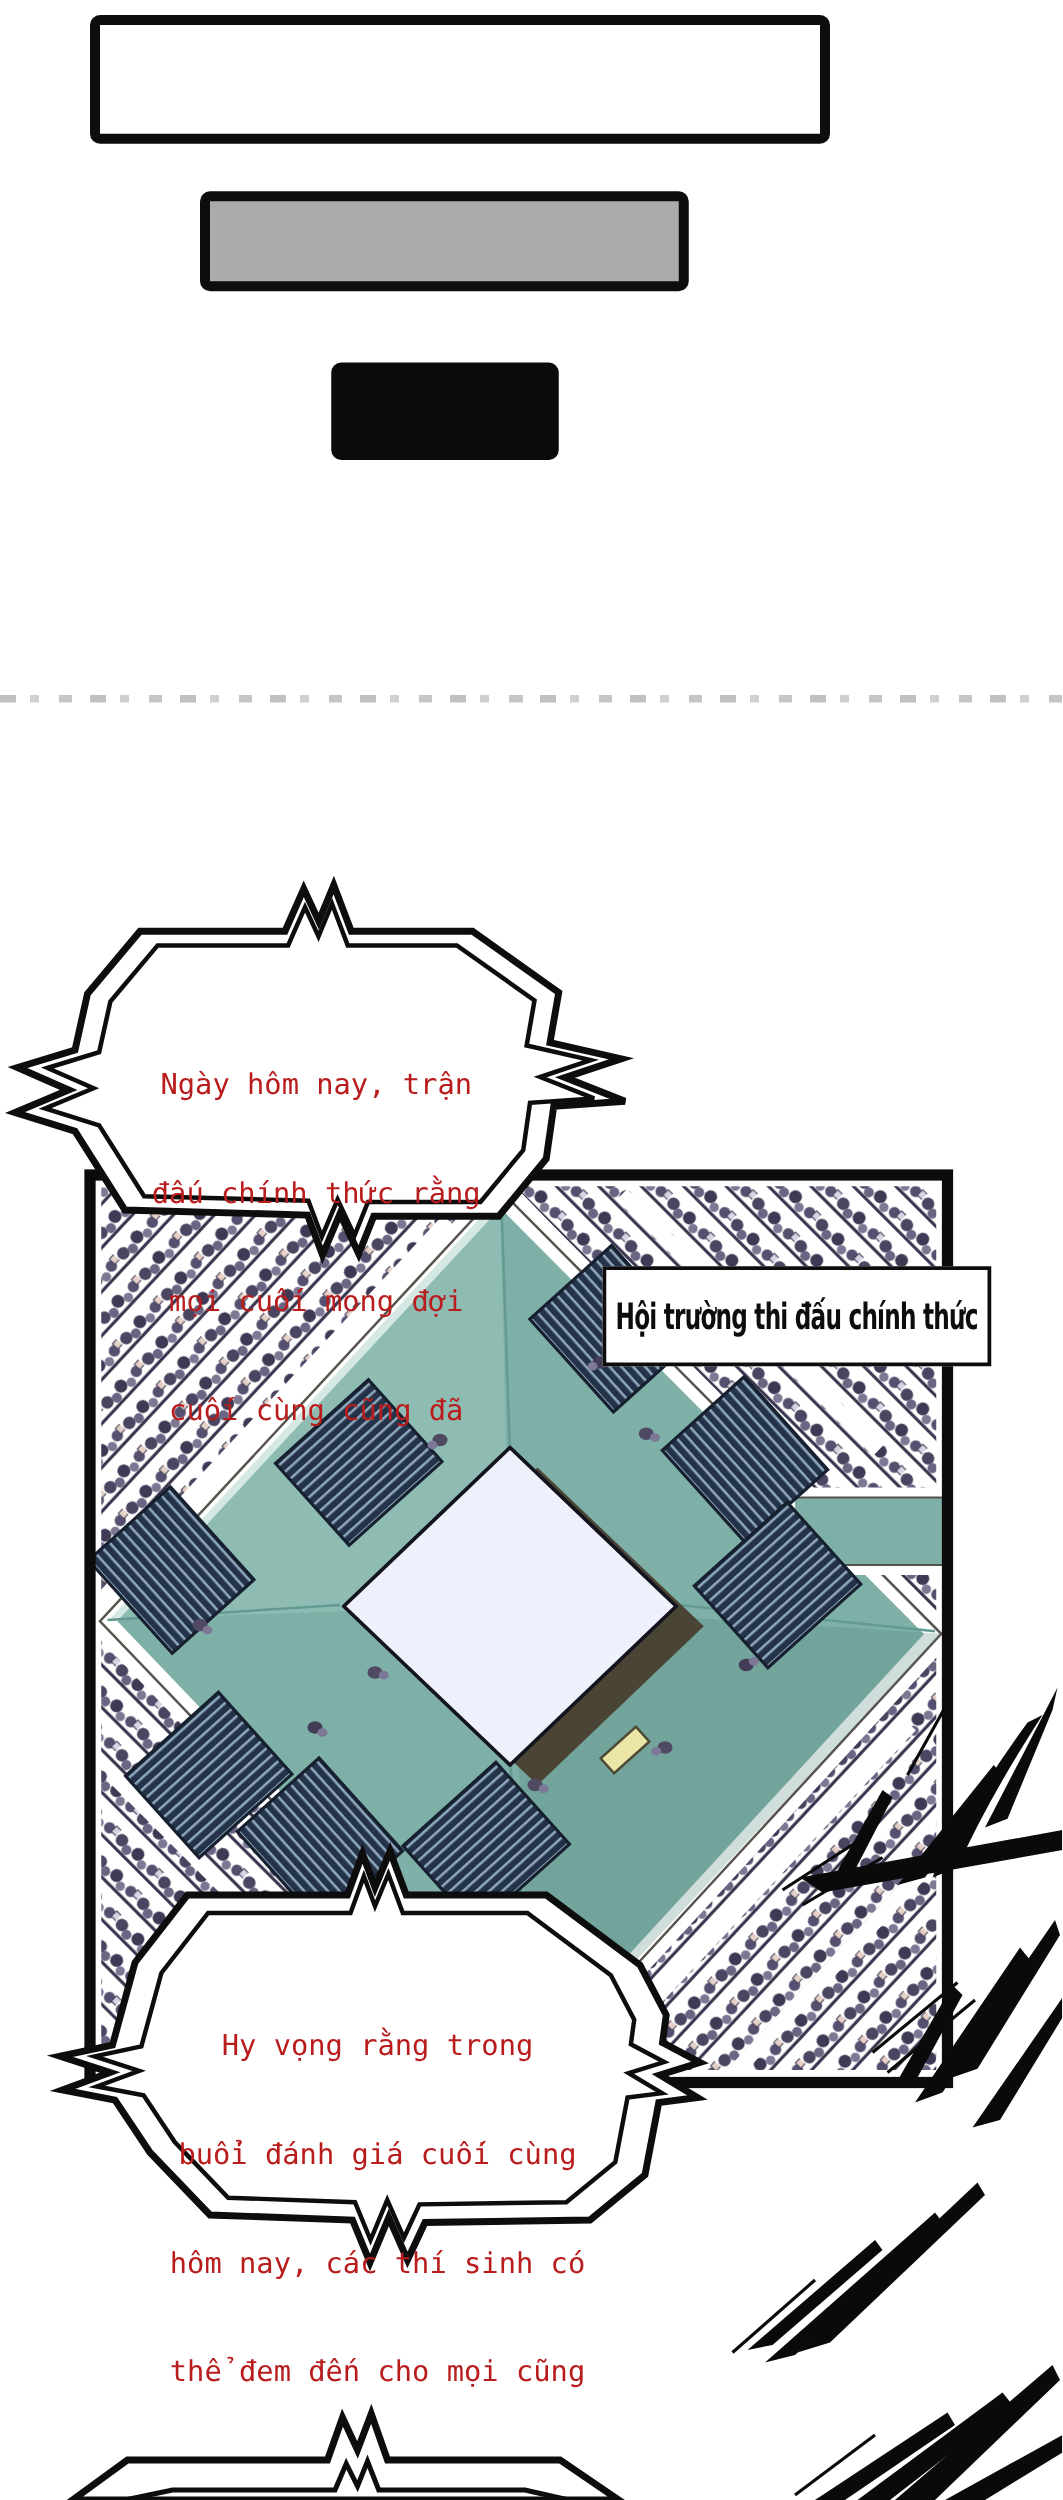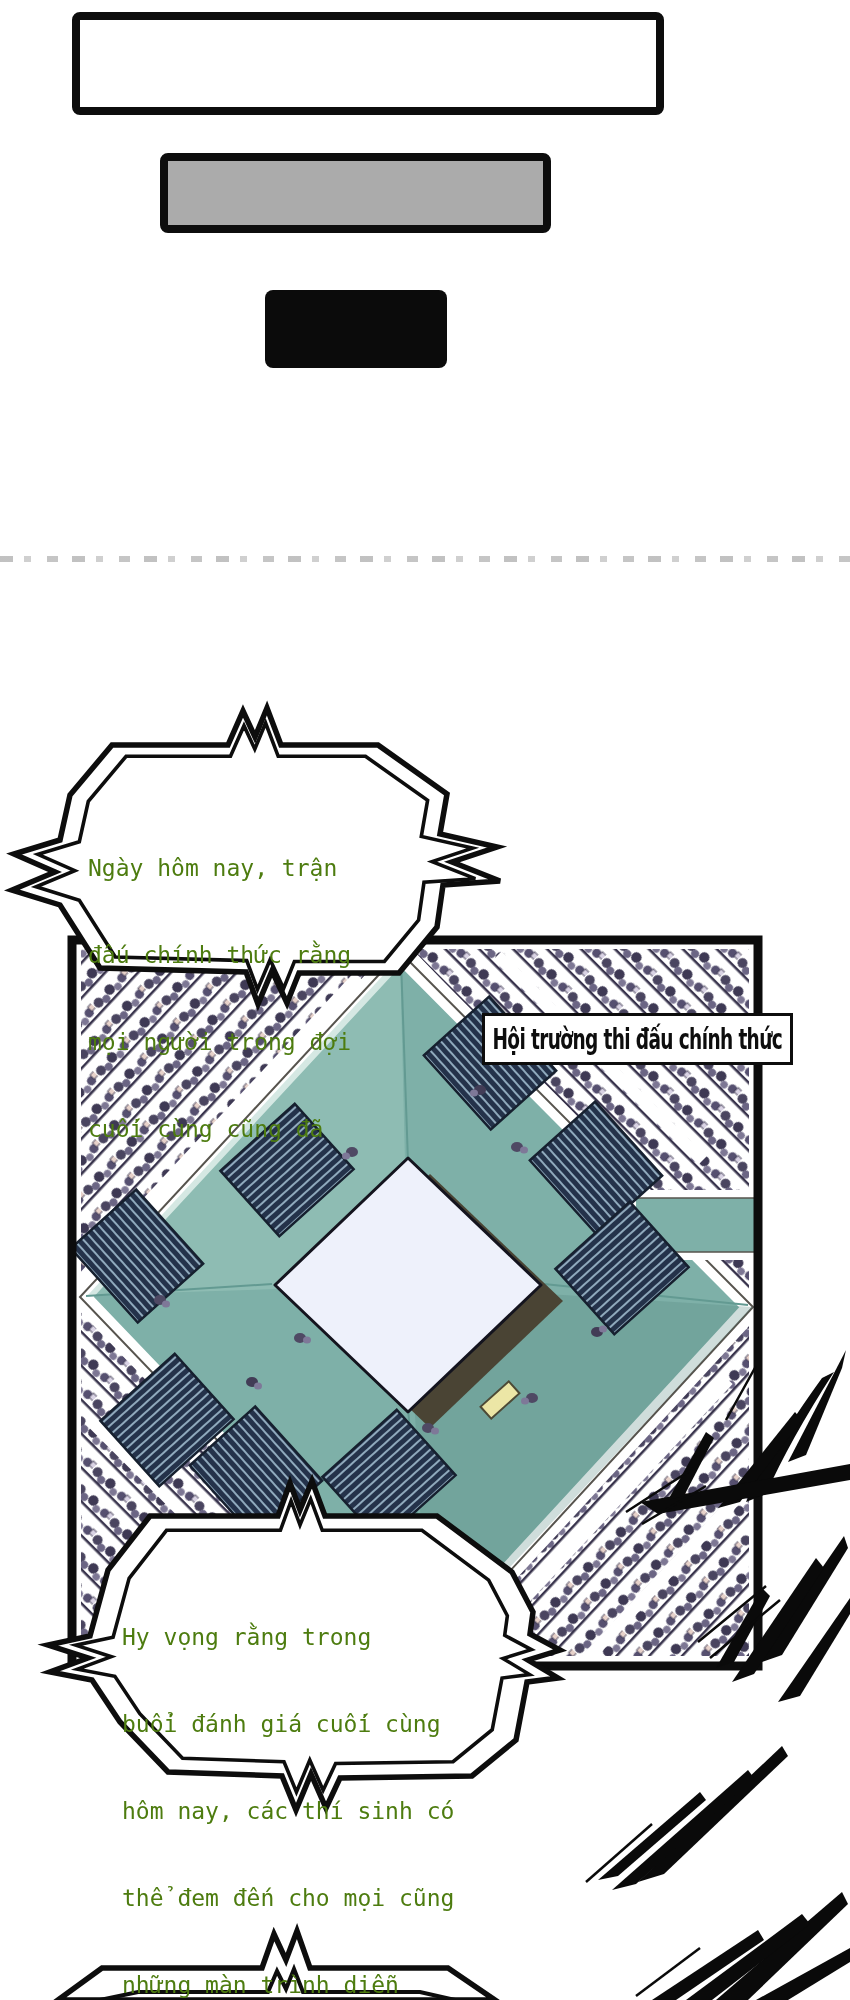--- a/index.html
+++ b/index.html
@@ -18,25 +18,25 @@
   html,body{margin:0;padding:0;background:#ffffff;}
   .page{position:relative;width:850px;height:2000px;background:#fff;overflow:hidden;
         font-family:"DejaVu Sans",sans-serif;}
   .box{position:absolute;box-sizing:border-box;border:8px solid var(--ink);}
   .box-white{left:72px;top:12px;width:592px;height:103px;background:#fff;border-radius:8px;}
   .box-gray{left:160px;top:153px;width:391px;height:80px;background:var(--gray-fill);border-radius:8px;}
   .box-black{left:265px;top:290px;width:182px;height:78px;background:#0b0b0b;border:none;border-radius:8px;}
   .dash-band{position:absolute;left:0;top:556px;width:850px;height:6px;opacity:.55;
     background:repeating-linear-gradient(90deg,#8f8f8f 0 13px,transparent 13px 24px,#a9a9a9 24px 31px,transparent 31px 47px,#969696 47px 58px,transparent 58px 72px);}
   svg.scene{position:absolute;left:0;top:0;}
-  .bubble-text{position:absolute;color:#4d7c0f;
+  .bubble-text{position:absolute;text-align:center;color:#b91c1c;
     font-family:"DejaVu Sans Mono",monospace;font-size:23px;line-height:29px;white-space:pre;}
   .bt1{left:88px;top:796px;width:330px;}
   .bt2{left:122px;top:1565px;width:360px;}
-  .panel-label{position:absolute;left:482px;top:1013px;width:311px;height:52px;
+  .panel-label{position:absolute;left:482px;top:1013px;width:311px;height:80px;
     background:#fff;border:3px solid var(--ink);box-sizing:border-box;
     display:flex;align-items:center;justify-content:center;}
   .panel-label span{font-family:"DejaVu Sans",sans-serif;font-weight:700;font-size:29px;
     color:#0d0d0d;white-space:nowrap;transform:scaleX(.64);transform-origin:center;letter-spacing:-1px;}
 </style>
 </head>
 <body>
 
 <div class="page">
 
@@ -253,26 +253,25 @@
     </g>
   </svg>
 
   <div class="panel-label">
     <span>Hội trường thi đấu chính thức</span>
   </div>
 
   <div class="bubble-text bt1">
     <div>Ngày hôm nay, trận</div>
     <div>đấu chính thức rằng</div>
-    <div>mọi người trong đợi</div>
+    <div>mọi cuối mong đợi</div>
     <div>cuối cùng cũng đã</div>
   </div>
 
   <div class="bubble-text bt2">
     <div>Hy vọng rằng trong</div>
     <div>buổi đánh giá cuối cùng</div>
     <div>hôm nay, các thí sinh có</div>
     <div>thể đem đến cho mọi cũng</div>
-    <div>những màn trình diễn</div>
     
   </div>
 
 </div>
 
 </body></html>

